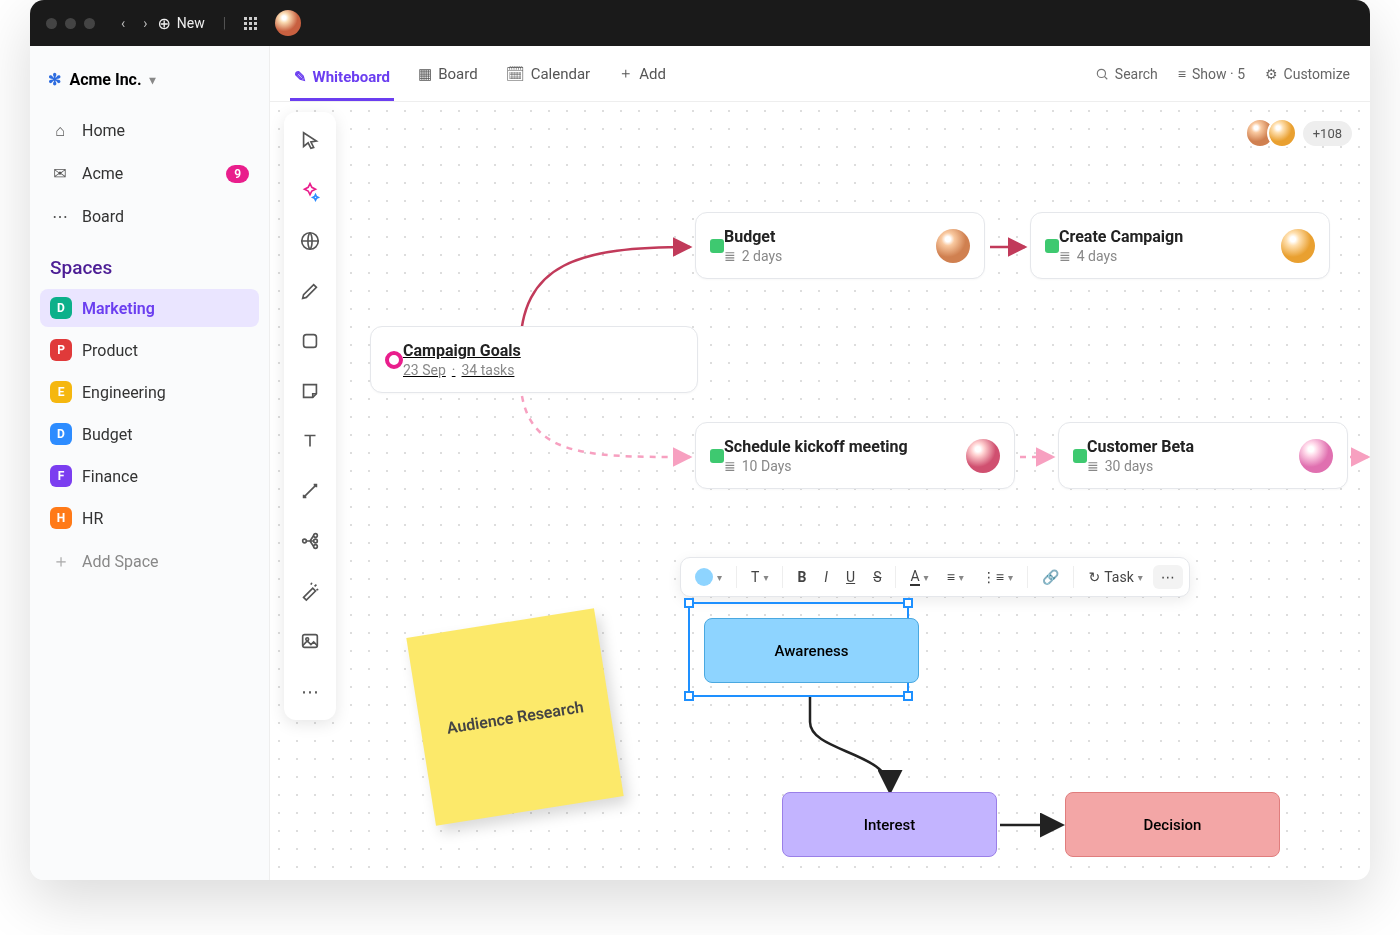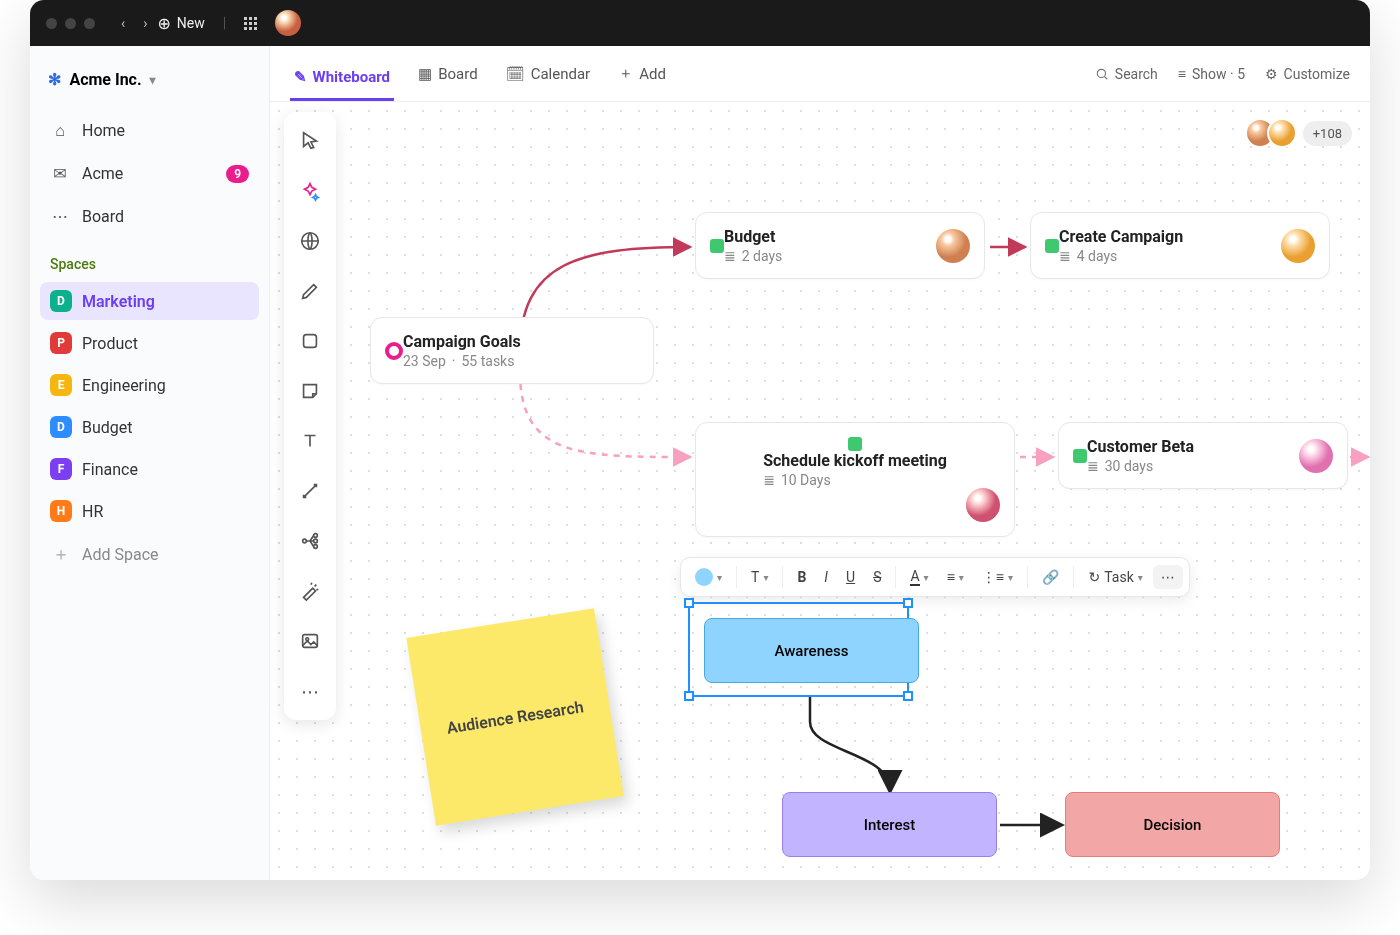--- a/index.html
+++ b/index.html
@@ -22,21 +22,21 @@
 .av-d { background: radial-gradient(circle at 35% 30%, #fff 8%, #ffd0d0 20%, #d05070 55%); }
 .av-e { background: radial-gradient(circle at 35% 30%, #fff 8%, #ffd8e9 20%, #e070b0 55%); }
 
 .main-row { flex: 1; display: flex; min-height: 0; }
 .sidebar { width: 240px; background: #fafbfc; border-right: 1px solid #eee; padding: 16px 10px; display: flex; flex-direction: column; gap: 4px; }
 .workspace { display: flex; align-items: center; gap: 8px; padding: 8px; font-weight: 700; font-size: 16px; }
 .ws-logo { color: #2d6cdf; }
 .nav-item { display: flex; align-items: center; gap: 12px; padding: 10px 10px; border-radius: 8px; font-size: 16px; color: #333; cursor: pointer; }
 .nav-item .ico { width: 20px; text-align:center; color:#555; }
 .badge { margin-left: auto; background: #e91e8c; color: #fff; border-radius: 10px; font-size: 12px; padding: 2px 8px; font-weight:600; }
-.section-label { font-size: 14px; color: #4d7c0f; padding: 16px 10px 6px; font-weight: 500; }
+.section-label { font-size: 19px; color: #4c1d95; padding: 16px 10px 6px; font-weight: 500; }
 .space-item { display: flex; align-items: center; gap: 10px; padding: 8px 10px; border-radius: 8px; font-size: 16px; color: #333; cursor: pointer; }
 .space-item.active { background: #eae5ff; color: #6b3ef0; font-weight: 600; }
 .space-chip { width: 22px; height: 22px; border-radius: 6px; display: flex; align-items: center; justify-content: center; color: #fff; font-size: 12px; font-weight: 700; }
 .add-space { color: #888; }
 
 .canvas-wrap { flex: 1; display: flex; flex-direction: column; position: relative; }
 .view-bar { display: flex; align-items: center; padding: 10px 20px; gap: 20px; border-bottom: 1px solid #eee; font-size: 15px; color: #555; }
 .view-tab { display: flex; align-items: center; gap: 6px; padding: 8px 4px; cursor: pointer; }
 .view-tab.active { color: #6b3ef0; font-weight: 700; border-bottom: 3px solid #6b3ef0; padding-bottom: 12px; margin-bottom: -13px; }
 .view-bar-right { margin-left: auto; display: flex; gap: 20px; color: #666; font-size: 14px; }
@@ -291,28 +291,28 @@
           <path d="M 250 250 C 250 160, 310 145, 420 145" stroke="#c13a5a" stroke-width="2.5" fill="none" marker-end="url(#arr-red)"></path>
           <path d="M 720 145 L 755 145" stroke="#c13a5a" stroke-width="2.5" fill="none" marker-end="url(#arr-red)"></path>
           <path d="M 250 270 C 250 355, 310 355, 420 355" stroke="#f7a0c0" stroke-width="2.5" stroke-dasharray="6 6" fill="none" marker-end="url(#arr-pink)"></path>
           <path d="M 750 355 L 783 355" stroke="#f7a0c0" stroke-width="2.5" stroke-dasharray="6 6" fill="none" marker-end="url(#arr-pink)"></path>
           <path d="M 1080 355 L 1098 355" stroke="#f7a0c0" stroke-width="2.5" stroke-dasharray="6 6" fill="none" marker-end="url(#arr-pink)"></path>
 
           <path d="M 540 594 L 540 620 C 540 650, 620 650, 620 688" stroke="#222" stroke-width="2.5" fill="none" marker-end="url(#arr-blk)"></path>
           <path d="M 730 723 L 790 723" stroke="#222" stroke-width="2.5" fill="none" marker-end="url(#arr-blk)"></path>
         </svg>
 
-        <div class="card" style="left:100px; top:215px; width:284px;">
+        <div class="card" style="left:100px; top:224px; width:328px;text-decoration:underline;">
           <span class="ring"></span>
           <div class="content">
             <span class="title">Campaign Goals</span>
             <span class="meta">
                 <span>23 Sep</span>
                 <span>·</span>
-                <span>55 tasks</span>
+                <span>34 tasks</span>
               </span>
           </div>
         </div>
 
         <div class="card" style="left:425px; top:110px; width:290px;">
           <span class="dot"></span>
           <div class="content">
             <span class="title">Budget</span>
             <span class="meta">
                 <span>≣</span>
@@ -327,21 +327,21 @@
           <div class="content">
             <span class="title">Create Campaign</span>
             <span class="meta">
                 <span>≣</span>
                 <span>4 days</span>
               </span>
           </div>
           <span class="avatar sm av-c"></span>
         </div>
 
-        <div class="card" style="left:425px; top:320px; width:320px;flex-direction:column;">
+        <div class="card" style="left:425px; top:320px; width:320px;">
           <span class="dot"></span>
           <div class="content">
             <span class="title">Schedule kickoff meeting</span>
             <span class="meta">
                 <span>≣</span>
                 <span>10 Days</span>
               </span>
           </div>
           <span class="avatar sm av-d"></span>
         </div>

